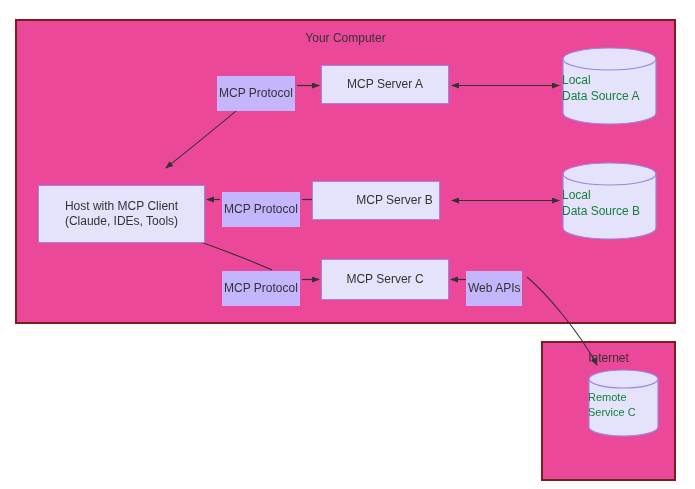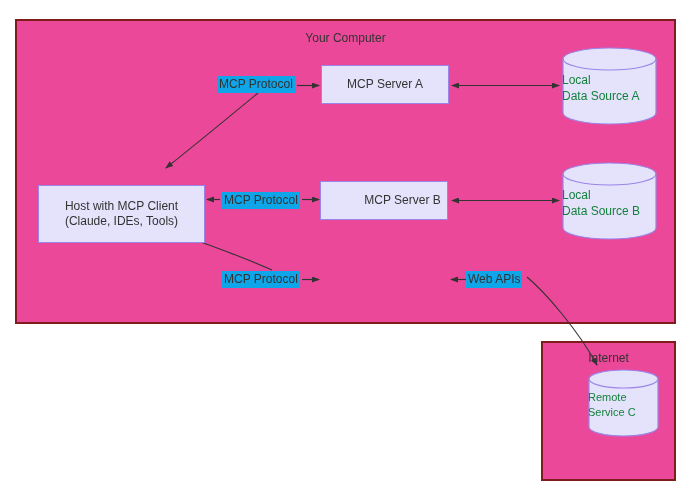--- a/index.html
+++ b/index.html
@@ -57,21 +57,21 @@
     display: flex;
     align-items: center;
     justify-content: center;
     text-align: center;
     font-size: 12px;
     color: #333333;
     line-height: 15px;
   }
   #host-box      { left: 38px;  top: 173px; width: 167px; height: 58px; margin-top: 12px; }
   #server-a-box  { left: 321px; top: 65px;  width: 128px; height: 39px; }
-  #server-b-box  { left: 320px; top: 181px; width: 128px; height: 39px; padding-left: 37px; }
+  #server-b-box  { left: 312px; top: 181px; width: 128px; height: 39px; padding-left: 37px; }
   #server-c-box  { left: 321px; top: 259px; width: 128px; height: 41px; }
   .proc-box span { display: block; }
 
   
   .cylinder {
     position: absolute;
   }
   .cyl-svg { position: absolute; left: 0; top: 0; }
   .cyl-label {
     position: absolute;
@@ -84,25 +84,25 @@
     pointer-events: none;
   }
   #ds-a-cyl { left: 562px; top: 47px;  width: 95px; height: 78px; }
   #ds-b-cyl { left: 562px; top: 162px; width: 95px; height: 78px; }
   #remote-cyl { left: 588px; top: 369px; width: 89px; height: 68px; }
   #remote-cyl .cyl-label { font-size: 11px; line-height: 15px; }
 
   
   .edge-label {
     position: absolute;
-    background: #0ea5e9;
+    background: #c4b5fd;
     color: #333333;
     font-size: 12px;
     line-height: 15px;
-    padding: 1px 2px;
+    padding: 10px 2px;
     white-space: nowrap;
   }
   #lbl-proto-a { left: 217px; top: 76px; }
   #lbl-proto-b { left: 222px; top: 192px; }
   #lbl-proto-c { left: 222px; top: 271px; }
   #lbl-webapis { left: 466px; top: 271px; }
 
   
   #arrows-layer {
     position: absolute;
@@ -163,20 +163,23 @@
   </div>
 
   <div class="proc-box" id="server-a-box">
     <span>MCP Server A</span>
   </div>
 
   <div class="proc-box" id="server-b-box">
     <span>MCP Server B</span>
   </div>
 
+  <div class="proc-box" id="server-c-box">
+    <span>MCP Server C</span>
+  </div>
 
   <div class="cylinder" id="ds-a-cyl">
     <svg class="cyl-svg" width="95" height="78" viewBox="0 0 95 78">
       <path d="M1,12 A46.5,11 0 0 1 94,12 L94,66 A46.5,11 0 0 1 1,66 Z" fill="#e4e3fb" stroke="#9b84e8" stroke-width="1.2"></path>
       <path d="M1,12 A46.5,11 0 0 0 94,12" fill="none" stroke="#9b84e8" stroke-width="1.2"></path>
     </svg>
     <div class="cyl-label">
       <span>Local</span><br>
       <span>Data Source A</span>
     </div>

